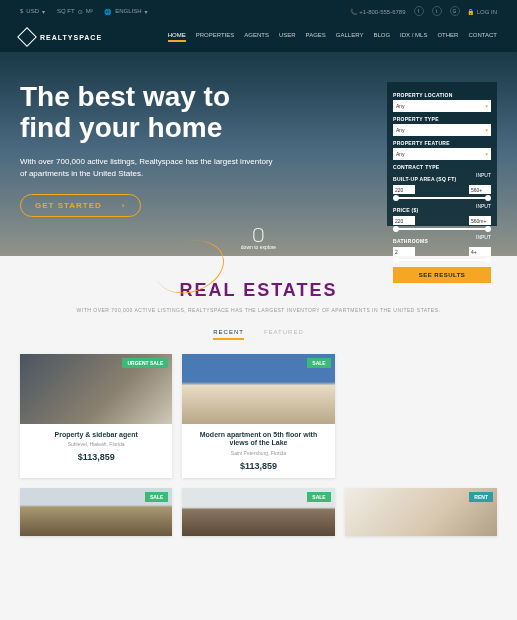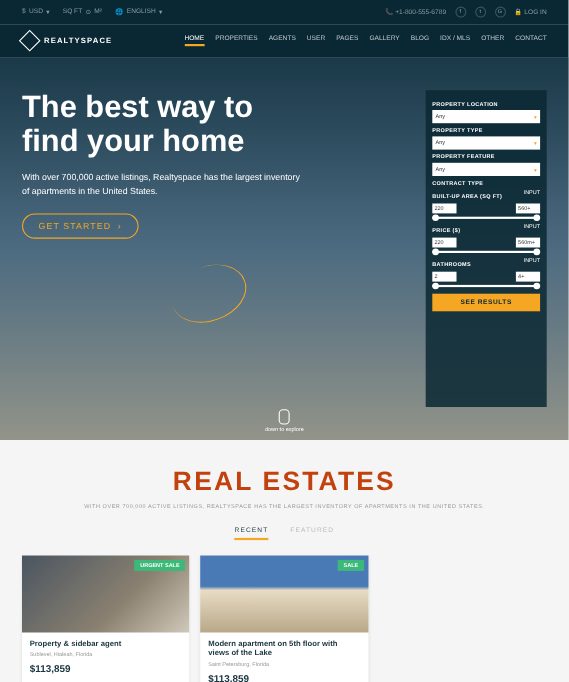--- a/index.html
+++ b/index.html
@@ -8,48 +8,48 @@
 .topbar-left{display:flex;gap:12px;align-items:center}
 .topbar-right{display:flex;gap:8px;align-items:center}
 .topbar-item{display:flex;gap:3px;align-items:center}
 .social-icon{width:10px;height:10px;border:1px solid #3a5560;border-radius:50%;display:flex;align-items:center;justify-content:center;font-size:5px}
 .navbar{background:#0a2833;height:30px;display:flex;align-items:center;padding:0 20px;justify-content:space-between}
 .logo{display:flex;align-items:center;gap:6px;color:#fff;font-size:7px;font-weight:bold;letter-spacing:1px}
 .logo-icon{width:14px;height:14px;border:1px solid #fff;transform:rotate(45deg)}
 .nav-links{display:flex;gap:10px}
 .nav-link{color:#c0c8cc;font-size:6px;text-decoration:none}
 .nav-link.active{color:#fff;border-bottom:2px solid #f5a623;padding-bottom:2px}
-.hero{position:relative;height:348px;background:linear-gradient(rgba(10,40,51,0.65),rgba(30,60,80,0.45) 40%,rgba(80,100,120,0.3)),linear-gradient(#3a5a70 0%,#6a8aa0 50%,#b0a890 100%);padding:30px 20px;display:flex;justify-content:space-between}
+.hero{position:relative;height:204px;background:linear-gradient(rgba(10,40,51,0.65),rgba(30,60,80,0.45) 40%,rgba(80,100,120,0.3)),linear-gradient(#3a5a70 0%,#6a8aa0 50%,#b0a890 100%);padding:30px 20px;display:flex;justify-content:space-between}
 .hero-left{max-width:260px;color:#fff}
 .hero-title{font-size:28px;font-weight:900;line-height:1.1;margin-bottom:12px}
 .hero-sub{font-size:8px;line-height:1.5;margin-bottom:14px}
-.get-started{display:inline-flex;align-items:center;gap:6px;border:1px solid #f5a623;color:#f5a623;padding:6px 14px;border-radius:15px;font-size:8px;font-weight:normal;letter-spacing:1px}
+.get-started{display:inline-flex;align-items:center;gap:20px;border:1px solid #f5a623;color:#f5a623;padding:6px 14px;border-radius:15px;font-size:8px;font-weight:bold;letter-spacing:1px}
 .arrow-swirl{width:70px;height:50px;position:absolute;left:155px;top:190px;border:1px solid #f5a623;border-radius:50%;border-top:none;border-left:none;transform:rotate(-20deg)}
 .search-panel{width:110px;background:rgba(10,40,51,0.85);padding:6px;color:#fff;font-size:5px}
 .search-label{font-size:5px;font-weight:bold;margin-bottom:2px;margin-top:4px;letter-spacing:0.3px}
 .search-select{width:100%;height:12px;background:#fff;color:#333;font-size:5px;border:none;padding:0 3px;margin-bottom:2px;display:flex;align-items:center;justify-content:space-between}
 .search-select::after{content:"▾";color:#f5a623}
 .slider-row{display:flex;justify-content:space-between;margin-bottom:1px}
 .slider-input{width:22px;height:9px;background:#fff;color:#333;font-size:5px;display:flex;align-items:center;padding:0 2px}
 .slider-track{height:2px;background:#fff;margin:3px 0 4px;position:relative}
 .slider-track::before,.slider-track::after{content:"";position:absolute;width:6px;height:6px;background:#fff;border-radius:50%;top:-2px}
 .slider-track::before{left:0}
 .slider-track::after{right:0}
 .see-results{background:#f5a623;color:#0a2833;text-align:center;padding:5px;font-size:6px;font-weight:bold;letter-spacing:0.5px;margin-top:6px}
 .slider-end{font-size:5px;color:#fff}
 .scroll-hint{position:absolute;bottom:6px;left:50%;transform:translateX(-50%);color:#fff;font-size:5px;text-align:center}
 .scroll-hint::before{content:"";display:block;width:8px;height:12px;border:1px solid #fff;border-radius:4px;margin:0 auto 2px}
 .estates{background:#f5f5f5;padding:24px 20px;text-align:center}
-.estates-title{font-size:24px;font-weight:900;color:#c2410c;letter-spacing:2px;margin-bottom:6px}
+.estates-title{font-size:18px;font-weight:900;color:#701a75;letter-spacing:2px;margin-bottom:6px}
 .estates-sub{font-size:5px;color:#999;letter-spacing:0.5px;margin-bottom:16px}
 .tabs{display:flex;justify-content:center;gap:20px;margin-bottom:14px}
 .tab{font-size:6px;color:#bbb;letter-spacing:1px;padding-bottom:3px}
 .tab.active{color:#1a3540;border-bottom:2px solid #f5a623}
 .grid{display:grid;grid-template-columns:repeat(3,1fr);gap:10px}
-.card{background:#fff;text-align:left;position:relative;box-shadow:0 1px 3px rgba(0,0,0,0.1)}
+.card{background:#fff;text-align:center;position:relative;box-shadow:0 1px 3px rgba(0,0,0,0.1)}
 .card-img{height:70px;background:linear-gradient(135deg,#8a9ba8,#c5b89a);position:relative}
 .img-1{background:linear-gradient(135deg,#4a5560,#8a8070 60%,#d0c8b8)}
 .img-2{background:linear-gradient(180deg,#7ab5e0 30%,#c8b890 50%,#a89870)}
 .img-3{background:linear-gradient(180deg,#4a7ab5 40%,#e8dcc5 45%,#b8a888)}
 .img-4{background:linear-gradient(180deg,#d0d8e0 35%,#a89870 40%,#6a5840)}
 .img-5{background:linear-gradient(180deg,#e0e5e8 40%,#8a7560 45%,#5a4838)}
 .img-6{background:linear-gradient(135deg,#f0ece5,#d8c8b0 60%,#b0a088)}
 .badge{position:absolute;top:4px;right:4px;color:#fff;font-size:5px;padding:2px 5px;font-weight:bold}
 .badge-green{background:#3cb878}
 .badge-teal{background:#2aa0a0}

